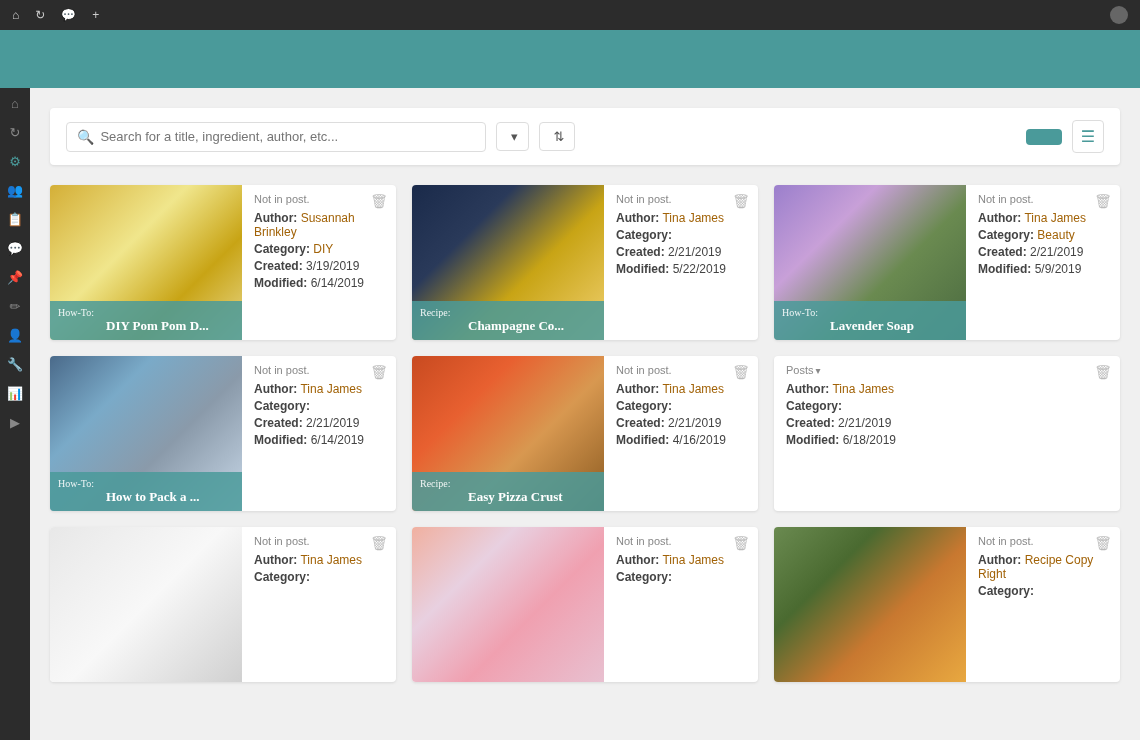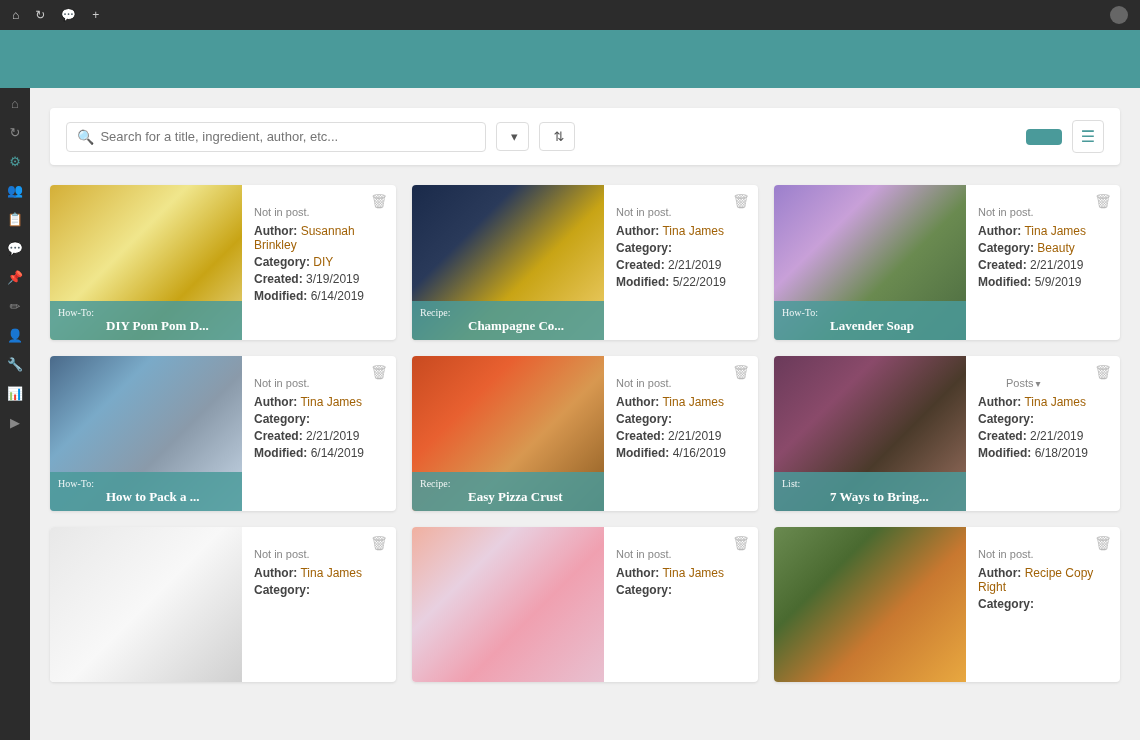--- a/index.html
+++ b/index.html
@@ -134,21 +134,21 @@
       left: 0;
       right: 0;
       background: rgba(74, 154, 154, 0.85);
       color: white;
       padding: 6px 8px;
     }
     .card-label-type { font-size: 10px; opacity: 0.9; }
     .card-label-title { font-size: 13px; font-weight: 600; white-space: nowrap; overflow: hidden; text-overflow: ellipsis; padding-left: 48px; }
     .card-info {
       flex: 1;
-      padding: 21px 12px;
+      padding: 8px 12px;
       position: relative;
     }
     .card-status {
       font-size: 11px;
       color: #888;
       margin-bottom: 6px;
     }
     .card-delete {
       position: absolute;
       top: 8px;
@@ -164,21 +164,21 @@
     
     .img-gold { background: linear-gradient(135deg, #d4af37 0%, #f0e68c 40%, #c8a415 70%, #e8d88a 100%); }
     .img-champagne { background: linear-gradient(135deg, #1a2a4a 0%, #2a3a5a 30%, #c8a415 60%, #f0d070 100%); }
     .img-lavender { background: linear-gradient(135deg, #9b7fcc 0%, #c8a0d8 30%, #6a8a50 60%, #4a6a40 100%); }
     .img-travel { background: linear-gradient(135deg, #4a6a8a 0%, #7aaac8 30%, #8a9aaa 60%, #c8d8e8 100%); }
     .img-pizza { background: linear-gradient(135deg, #c84a20 0%, #e86030 30%, #d89850 60%, #8a5a20 100%); }
     .img-interior { background: linear-gradient(135deg, #6a3a5a 0%, #8a4a6a 30%, #4a3a2a 60%, #9a7060 100%); }
     .img-white { background: linear-gradient(135deg, #e8e8e8 0%, #f8f8f8 50%, #d0d0d0 100%); }
     .img-gift { background: linear-gradient(135deg, #f0b0a0 0%, #e8d0e0 30%, #f0a0b0 60%, #e8c0d0 100%); }
     .img-burger { background: linear-gradient(135deg, #6a8a50 0%, #4a6a30 30%, #c87830 60%, #e8a840 100%); }
-    .posts-dropdown { display: inline-flex; align-items: center; gap: 2px; cursor: pointer; margin-left: 28px; }
+    .posts-dropdown { display: inline-flex; align-items: center; gap: 2px; cursor: pointer; }
     .posts-arrow { font-size: 10px; }
   </style>
 </head>
 <body>
 
 <div class="top-bar">
   <div class="top-bar-left">
     <span>
       <span>⌂</span>
       <span></span>
@@ -321,26 +321,20 @@
           <div class="card-info">
             <div class="card-status">Not in post.</div>
             <span class="card-delete">🗑</span>
             <div class="card-meta"><span class="label">Author:</span> <a href="#">Tina James</a></div>
             <div class="card-meta"><span class="label">Category:</span> </div>
             <div class="card-meta"><span class="label">Created:</span> 2/21/2019</div>
             <div class="card-meta"><span class="label">Modified:</span> 4/16/2019</div>
           </div>
         </div>
         <div class="card">
-          <div class="card-image img-interior">
-            <div class="card-label">
-              <div class="card-label-type">List:</div>
-              <div class="card-label-title">7 Ways to Bring...</div>
-            </div>
-          </div>
           <div class="card-info">
             <div class="card-status"><span class="posts-dropdown">Posts <span class="posts-arrow">▾</span></span></div>
             <span class="card-delete">🗑</span>
             <div class="card-meta"><span class="label">Author:</span> <a href="#">Tina James</a></div>
             <div class="card-meta"><span class="label">Category:</span> </div>
             <div class="card-meta"><span class="label">Created:</span> 2/21/2019</div>
             <div class="card-meta"><span class="label">Modified:</span> 6/18/2019</div>
           </div>
         </div>
         <div class="card">

